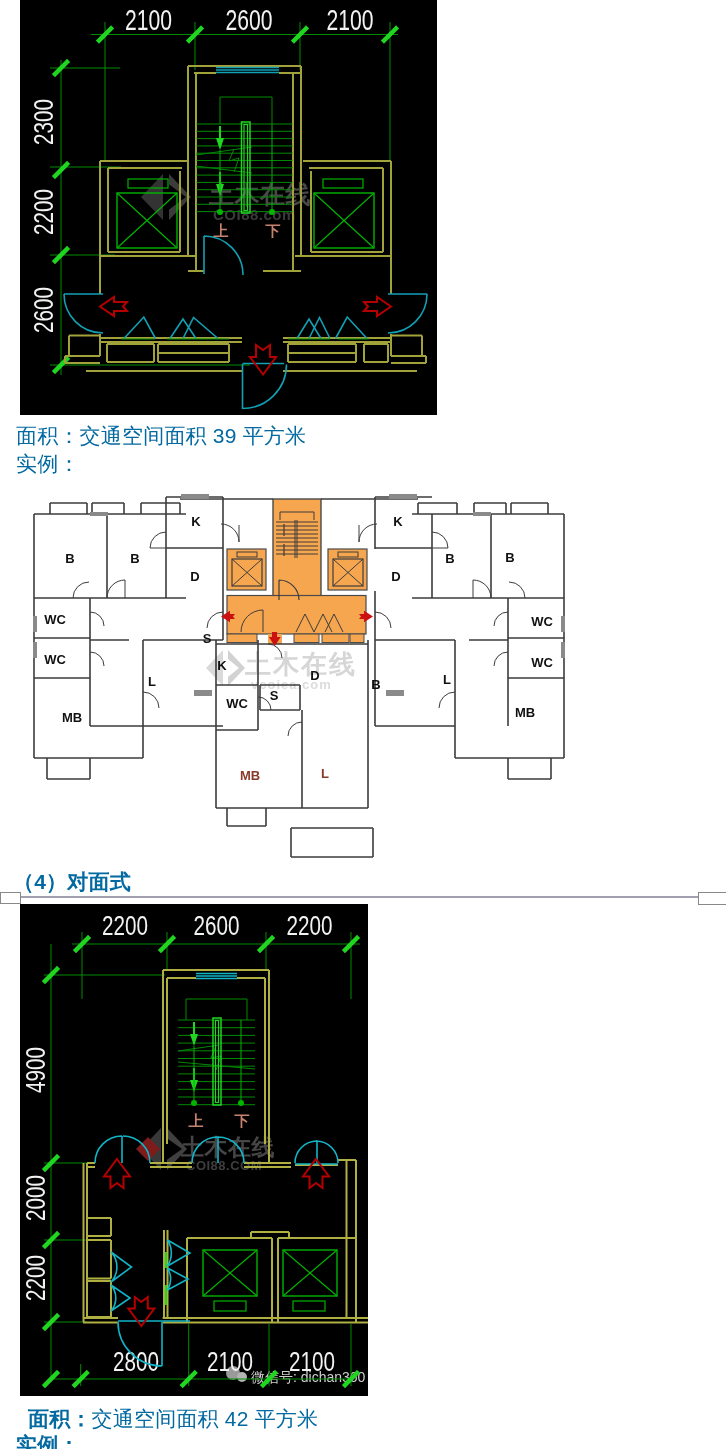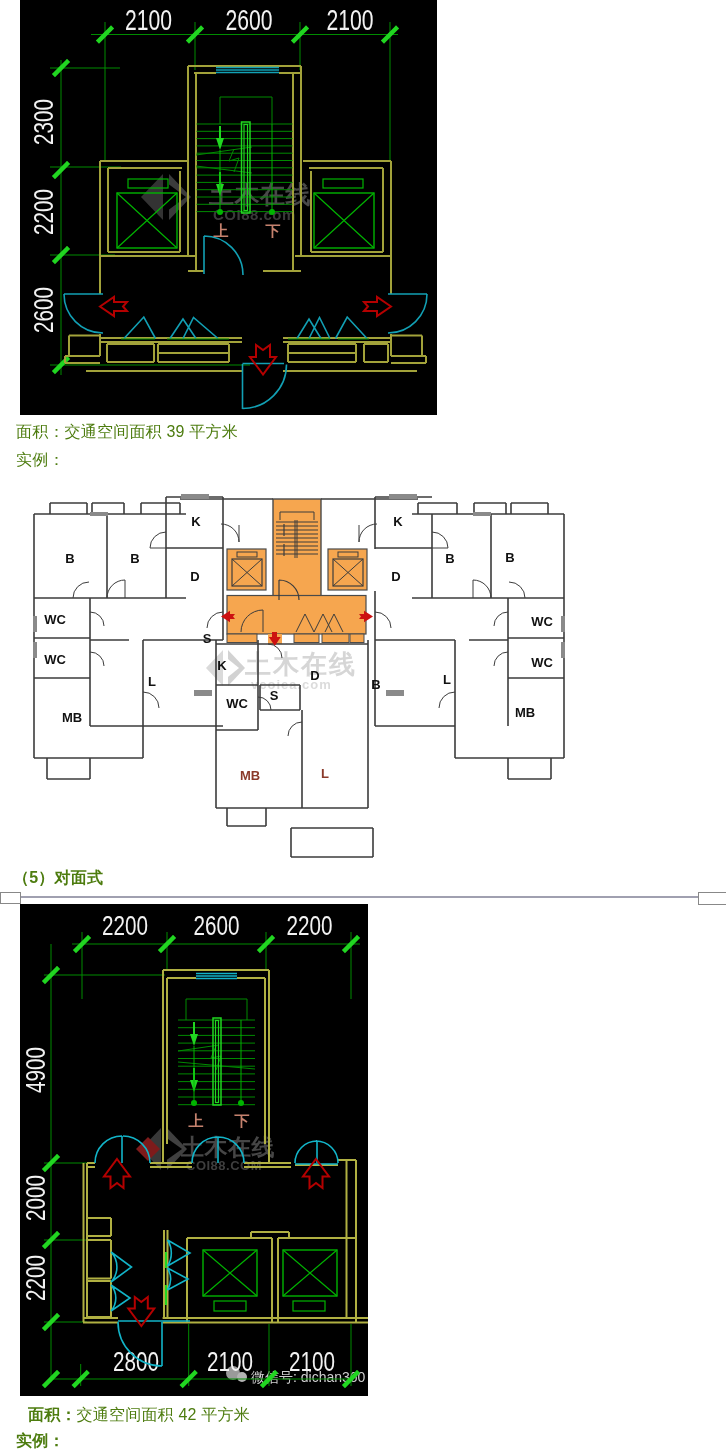--- a/index.html
+++ b/index.html
@@ -1,16 +1,16 @@
 <!DOCTYPE html>
 <html><head><meta charset="utf-8"><style>
 html,body{margin:0;padding:0}
 body{width:726px;height:1449px;position:relative;background:#fff;font-family:"Liberation Sans",sans-serif;overflow:hidden}
 .abs{position:absolute}
-.t{font-size:16px;color:#4d7c0f;letter-spacing:0.2px}
+.t{font-size:21px;color:#0369a1;letter-spacing:0.2px}
 </style></head><body>
 <svg class="abs" style="left:20px;top:0" width="417" height="415" viewBox="0 0 417 415">
 <rect width="417" height="415" fill="#000"></rect>
 <g opacity="0.85">
 <polygon points="121,197 143,174 143,220" fill="#3c3c3c"></polygon>
 <polygon points="149,174 171,197 149,220" fill="#464646"></polygon>
 <polygon points="143,180 166,197 143,214" fill="#000"></polygon>
 <text x="189" y="203" font-size="25" font-weight="bold" fill="#565656" letter-spacing="0.5">土木在线</text>
 <text x="193" y="220" font-size="15" font-weight="bold" fill="#454545" letter-spacing="0.5">COI88.com</text>
 </g>
@@ -105,21 +105,21 @@
 <text x="417" y="71" font-size="13" font-weight="bold" fill="#111" text-anchor="middle">B</text>
 <text x="477" y="70" font-size="13" font-weight="bold" fill="#111" text-anchor="middle">B</text>
 <text x="509" y="134" font-size="13" font-weight="bold" fill="#111" text-anchor="middle">WC</text>
 <text x="509" y="175" font-size="13" font-weight="bold" fill="#111" text-anchor="middle">WC</text>
 <text x="414" y="192" font-size="13" font-weight="bold" fill="#111" text-anchor="middle">L</text>
 <text x="492" y="225" font-size="13" font-weight="bold" fill="#111" text-anchor="middle">MB</text>
 <text x="217" y="288" font-size="13" font-weight="bold" fill="#8a3a2a" text-anchor="middle">MB</text>
 <text x="292" y="286" font-size="13" font-weight="bold" fill="#8a3a2a" text-anchor="middle">L</text>
 <path d="M74 106A18 18 0 0 1 92 88 M92 88V106 M57 120A14 14 0 0 1 71 134 M57 160A14 14 0 0 1 71 174 M458 106A18 18 0 0 0 440 88 M440 88V106 M475 120A14 14 0 0 0 461 134 M475 160A14 14 0 0 0 461 174 M40 106A16 16 0 0 1 56 90 M492 106A16 16 0 0 0 476 90 M133 40A16 16 0 0 0 117 56 M117 56H133 M399 40A16 16 0 0 1 415 56 M399 56H415 M110 200A16 16 0 0 1 126 216 M422 200A16 16 0 0 0 406 216 M190 120A16 16 0 0 0 174 136 M342 120A16 16 0 0 1 358 136 M225 205A13 13 0 0 1 238 218 M235 152A14 14 0 0 1 249 166 M269 230A14 14 0 0 0 255 244 M206 33V50 M206 50A18 18 0 0 0 188 32 M326 33V50 M326 50A18 18 0 0 1 344 32" stroke="#3c3c3c" stroke-width="1" fill="none"></path>
 </svg>
-<div class="abs t" style="left:13px;top:868px;font-weight:bold">（5）对面式</div>
+<div class="abs t" style="left:13px;top:868px;font-weight:bold">（4）对面式</div>
 <div class="abs" style="left:0;top:896px;width:726px;height:2px;background:#a0a0b0"></div>
 <div class="abs" style="left:0;top:892px;width:19px;height:10px;border:1px solid #888;background:#fff"></div>
 <div class="abs" style="left:698px;top:892px;width:28px;height:11px;border:1px solid #888;background:#fff"></div>
 <svg class="abs" style="left:20px;top:904px" width="348" height="492" viewBox="0 0 348 492">
 <rect width="348" height="492" fill="#000"></rect>
 <g opacity="0.9">
 <polygon points="121,245 141,224 141,266" fill="#3f3f3f"></polygon>
 <polygon points="147,224 167,245 147,266" fill="#474747"></polygon>
 <polygon points="141,230 162,245 141,260" fill="#000"></polygon>
 <polygon points="128,233 140,245 128,257 116,245" fill="#8c1f1f"></polygon>

